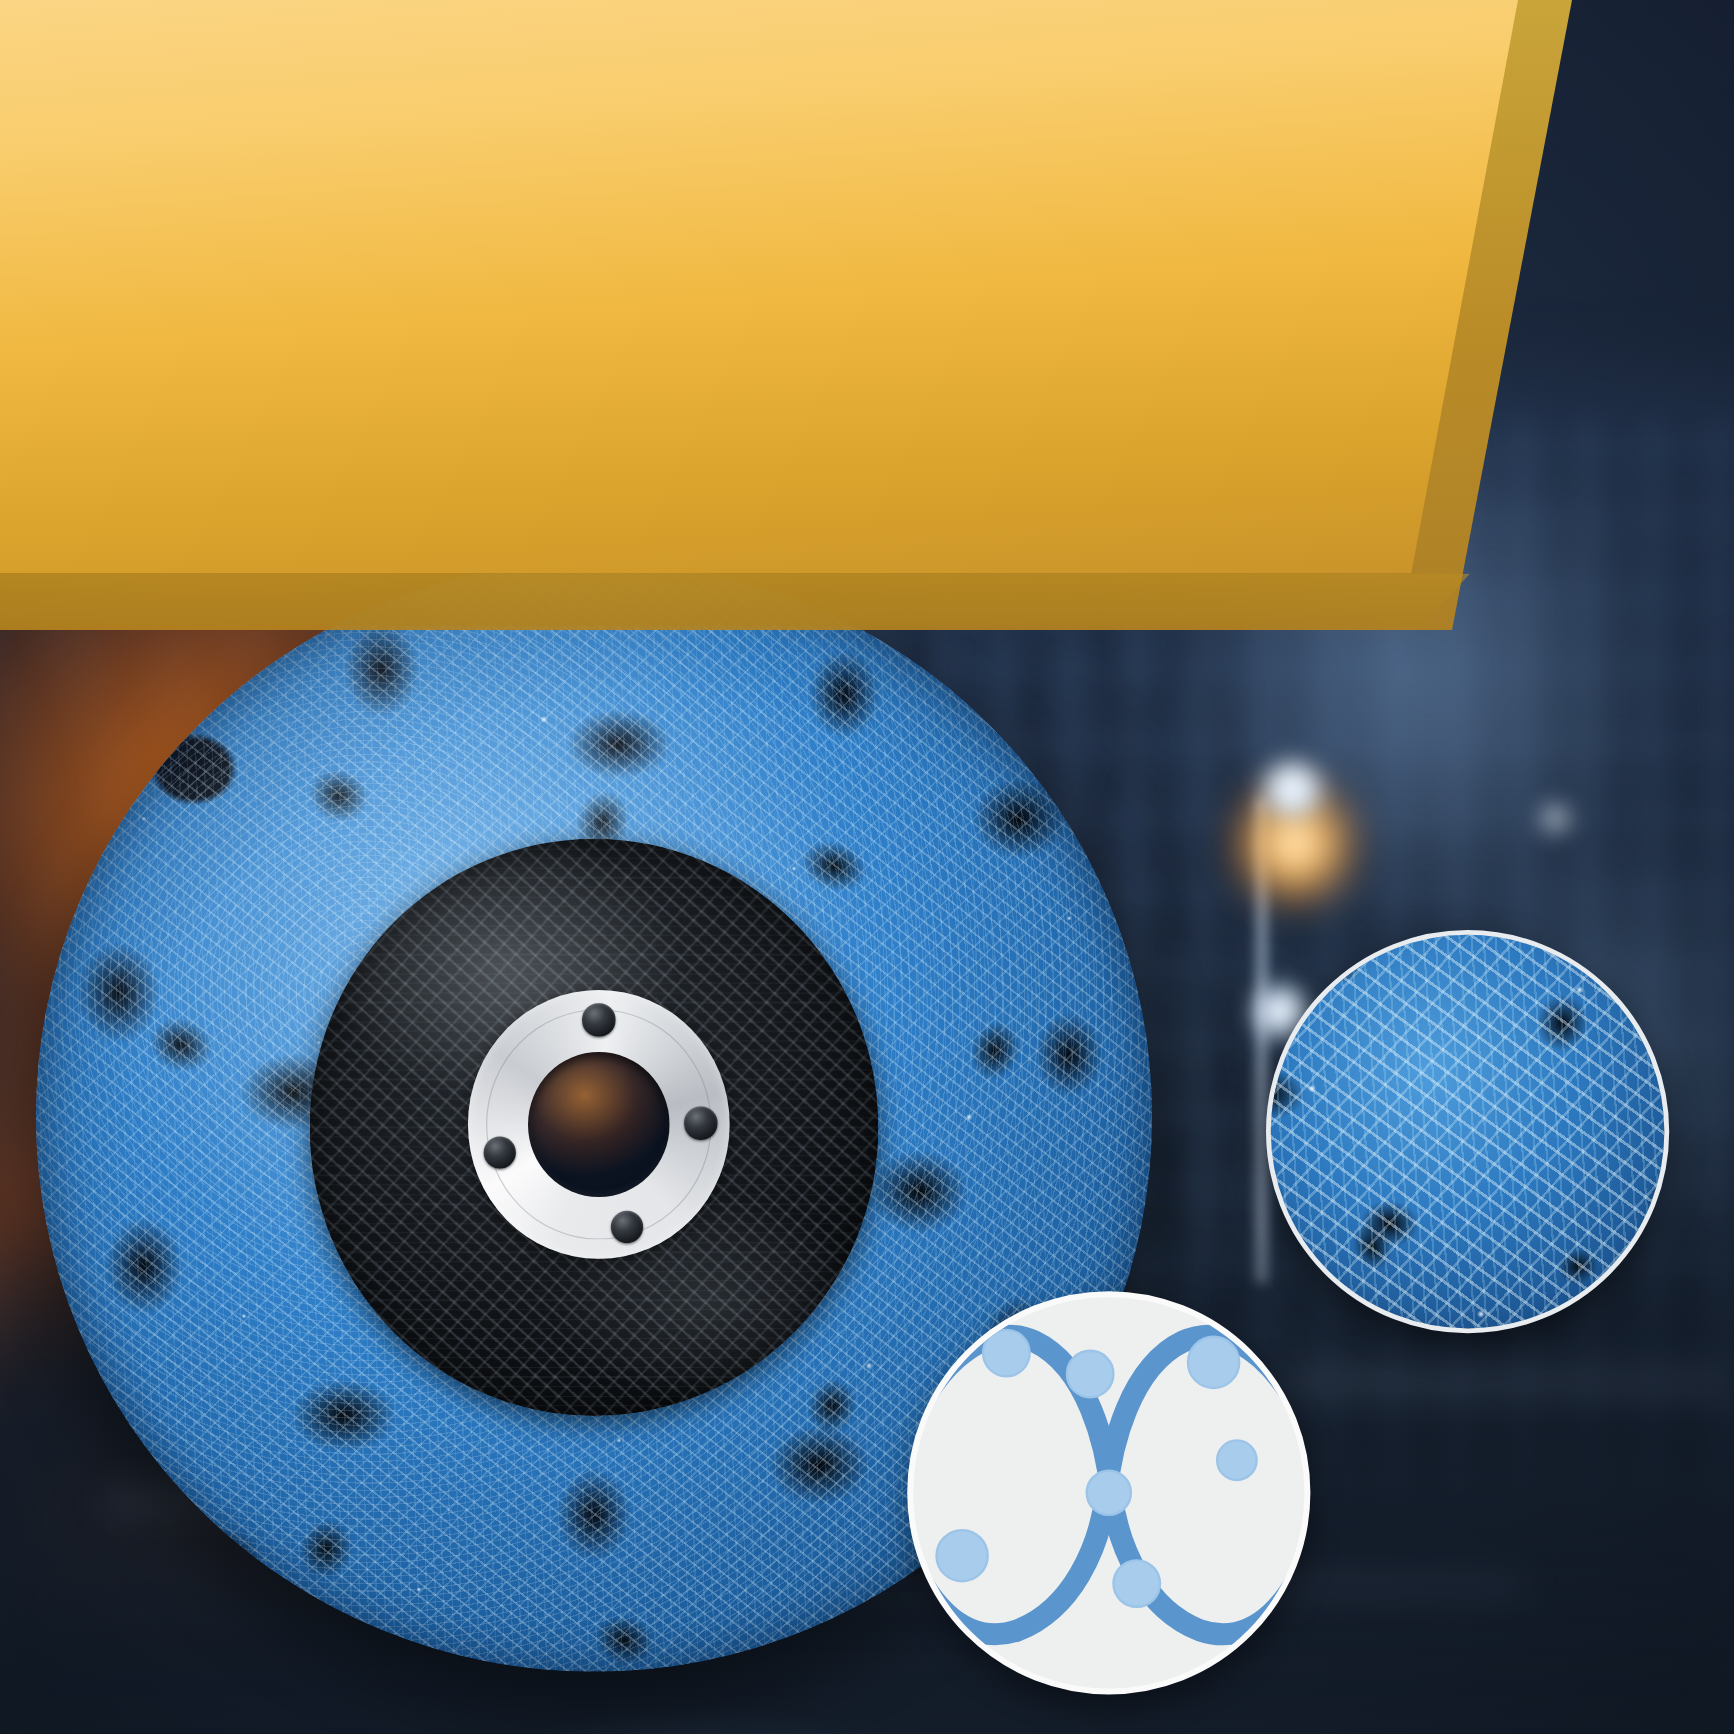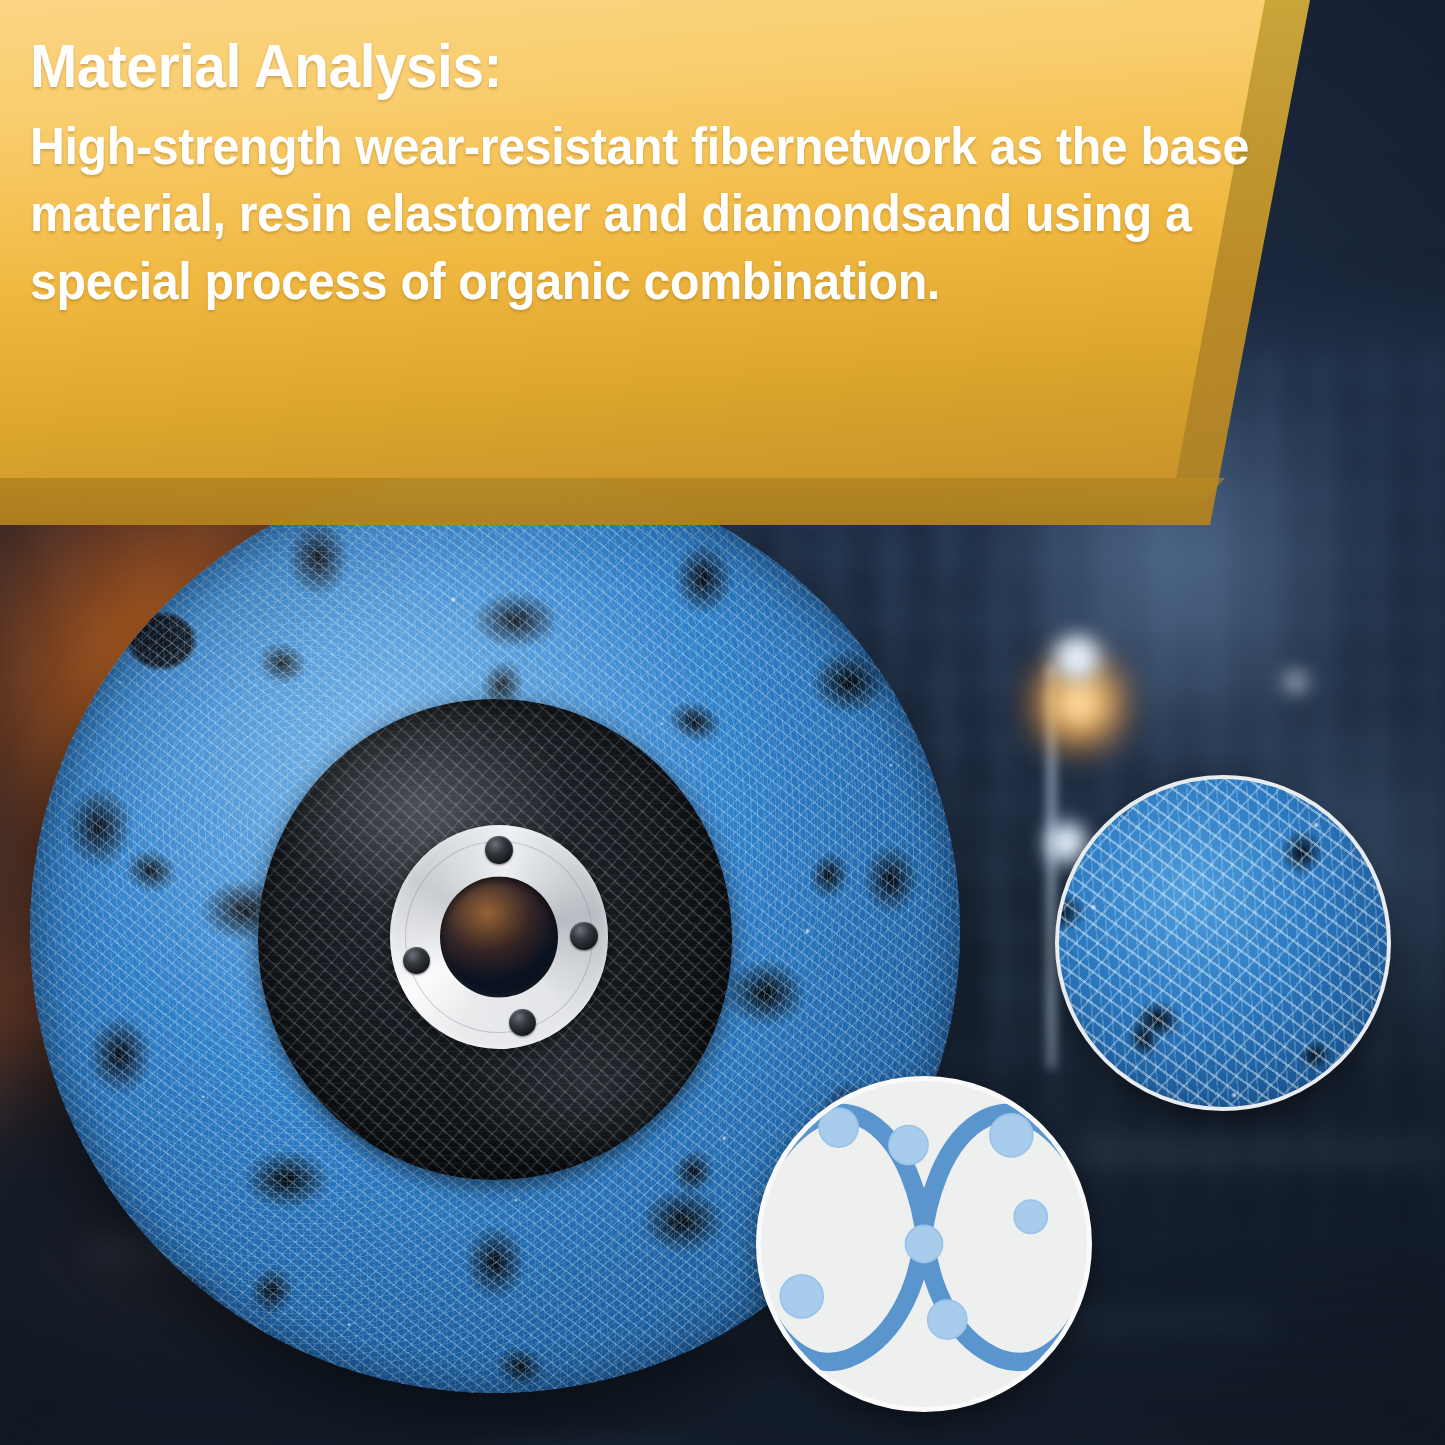--- a/index.html
+++ b/index.html
@@ -364,20 +364,16 @@
         <circle cx="278" cy="140" r="17"></circle>
         <circle cx="42" cy="222" r="22"></circle>
         <circle cx="192" cy="246" r="20"></circle>
       </g>
     </svg>
   </div>
 
   <div class="banner-wrap">
     <div class="banner-edge"></div>
     <div class="banner-face"></div>
-    <div class="banner-text">
-      <div class="banner-title">Material Analysis:</div>
-      <div class="banner-body">High-strength wear-resistant fibernetwork as the base material, resin elastomer and diamondsand using a special process of organic combination.</div>
-    </div>
   </div>
   <div class="band-overlay"></div>
 
 </div>
 
 </body></html>

